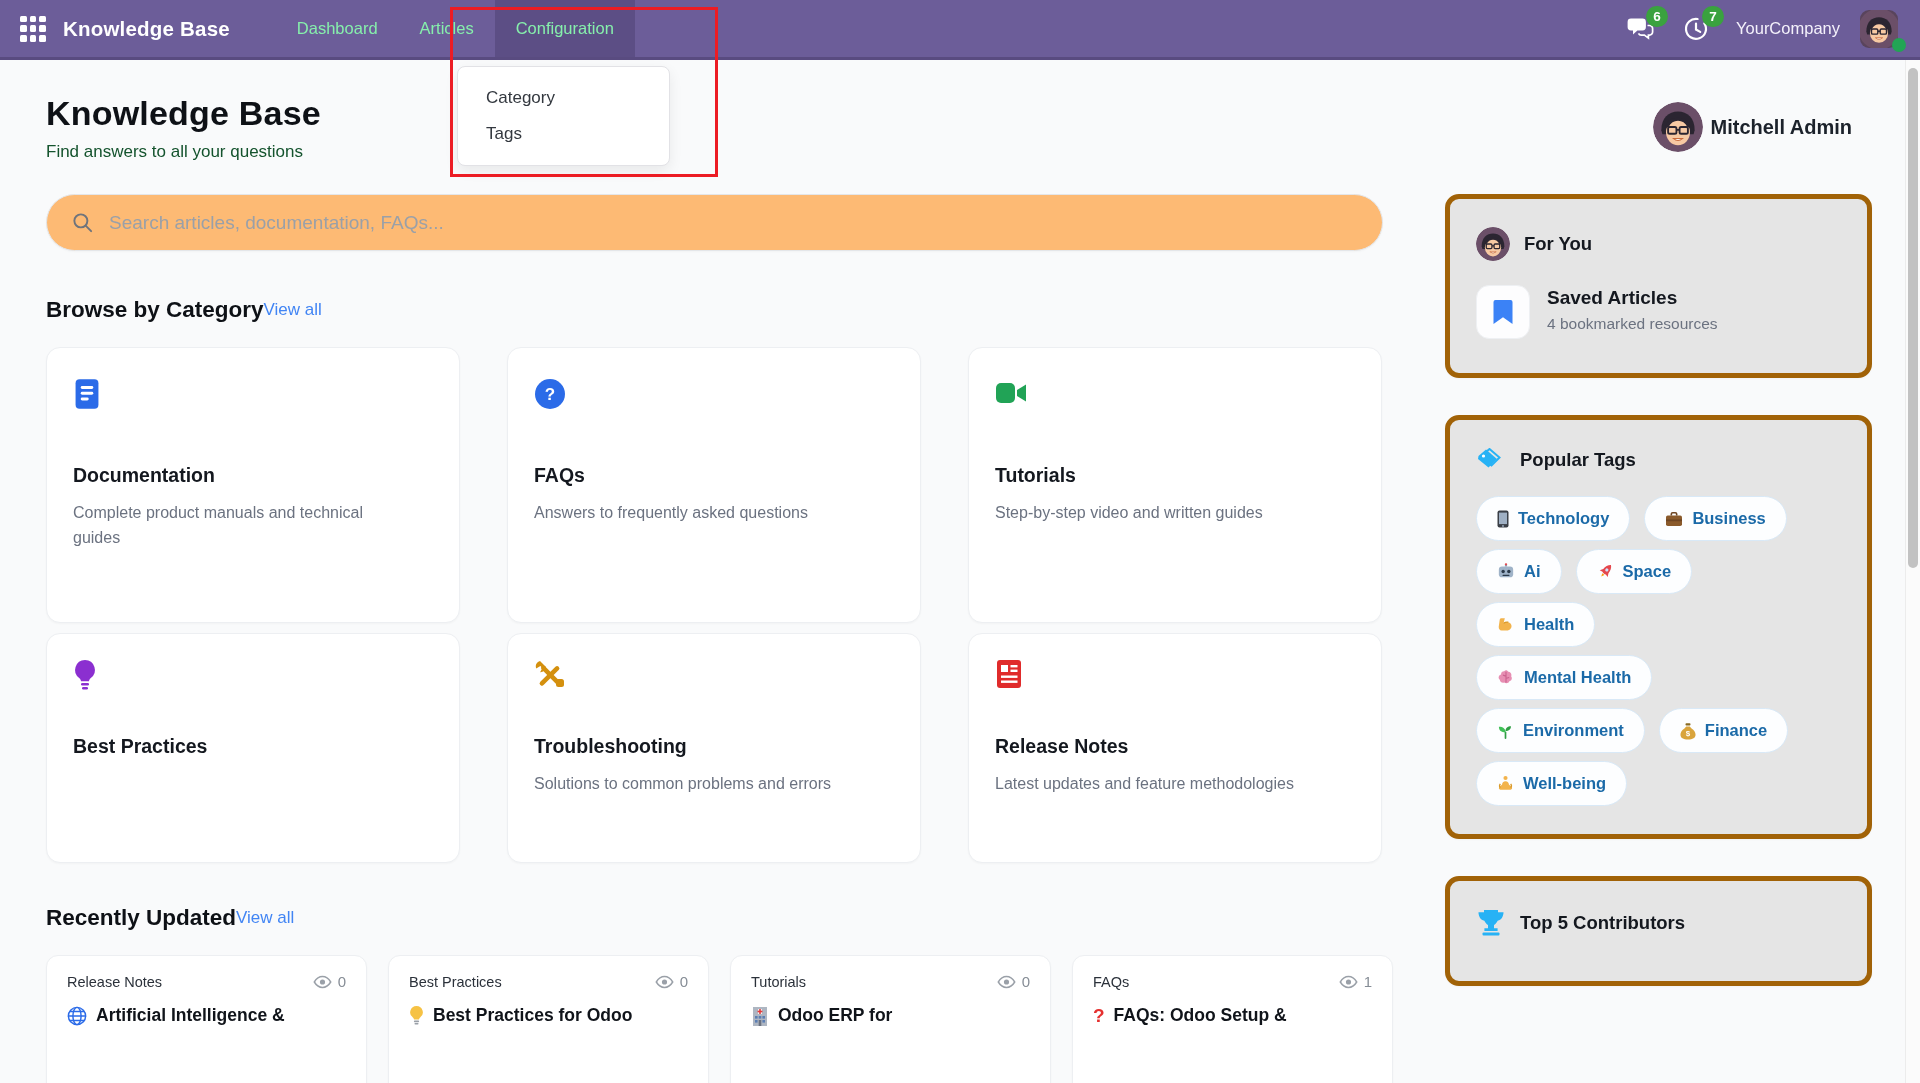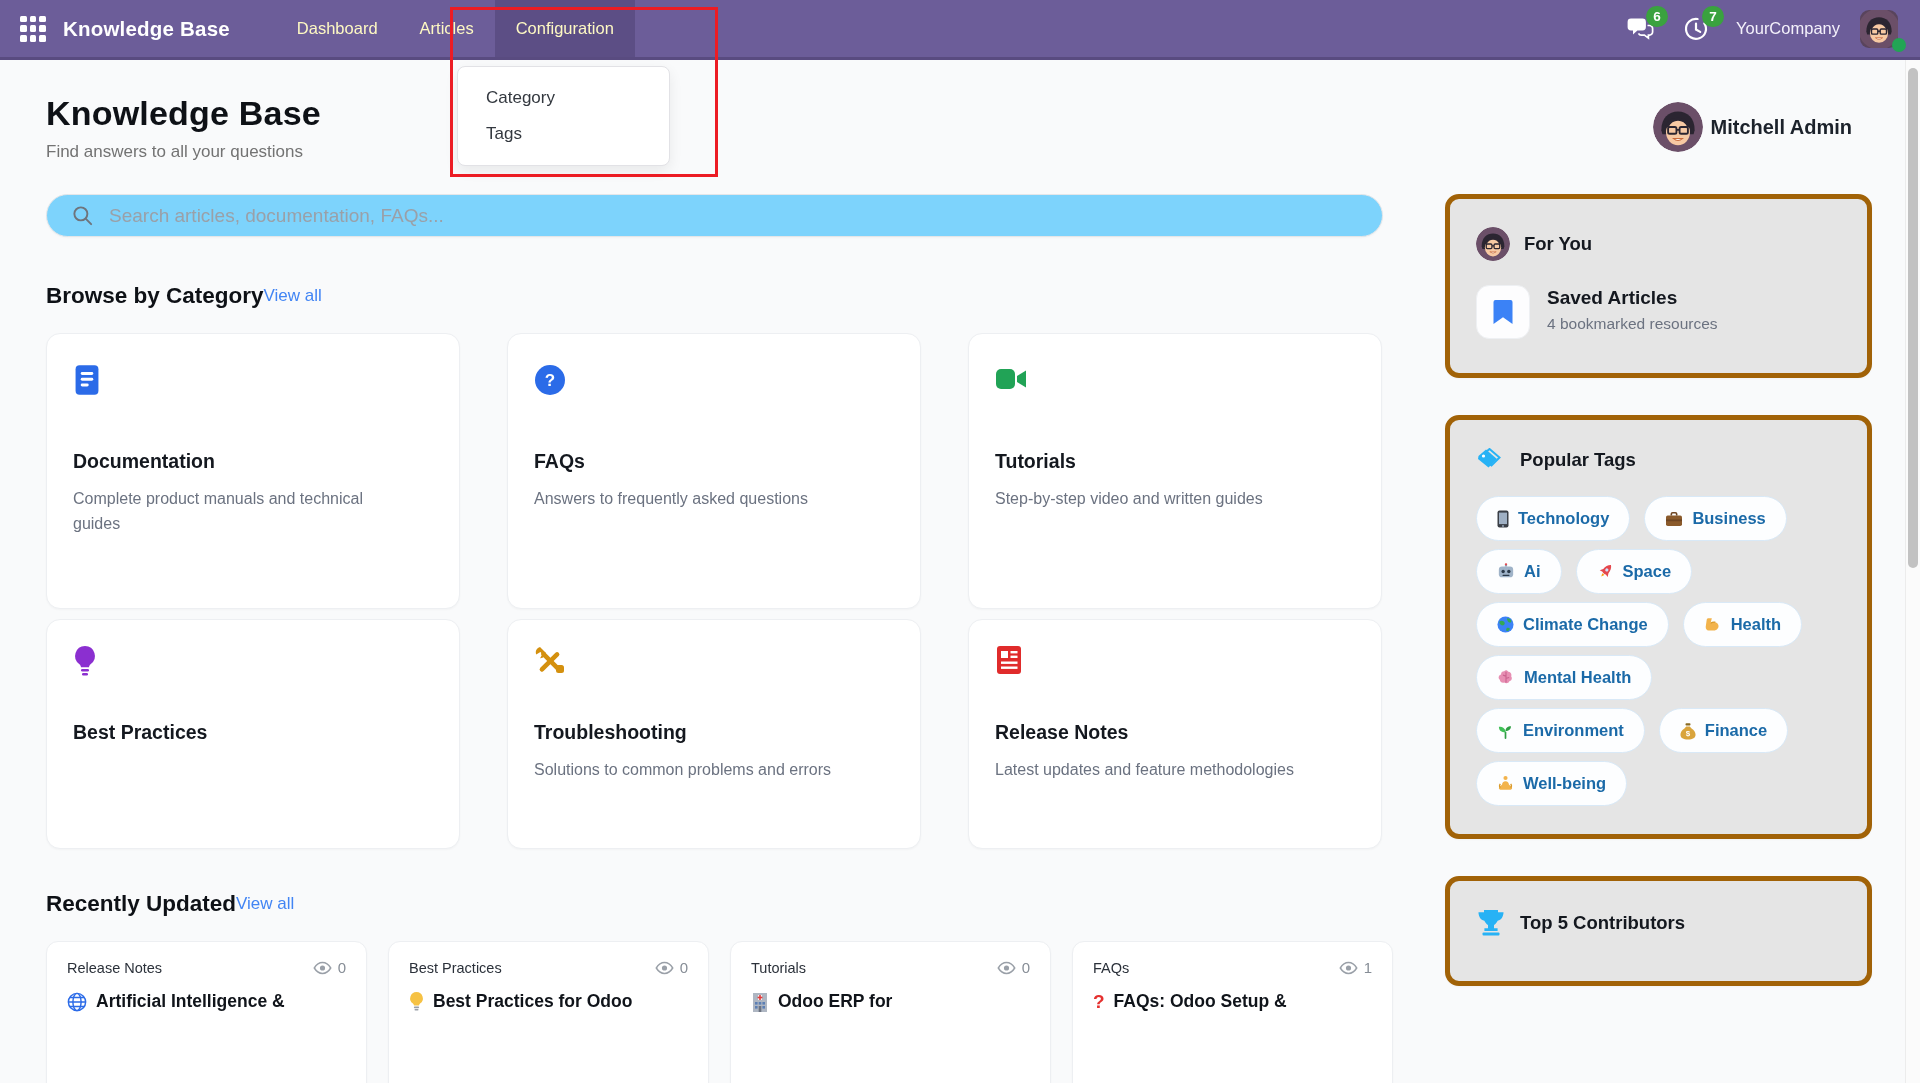--- a/index.html
+++ b/index.html
@@ -17,21 +17,21 @@
     display:flex; align-items:center; justify-content:space-between;
     padding:0 22px 0 20px; color:#fff; position:relative; z-index:5;
   }
   .nav-left { display:flex; align-items:center; height:100%; }
   .apps-btn { width:26px; height:26px; display:grid; grid-template-columns:repeat(3,1fr); gap:3px; margin-right:17px; }
   .apps-btn span { background:#fff; border-radius:1.5px; }
   .brand { font-size:20.5px; font-weight:700; letter-spacing:.2px; margin-right:46px; white-space:nowrap; }
   .nav-menu { display:flex; height:100%; }
   .nav-item {
     height:100%; display:flex; align-items:center; padding:0 21px;
-    font-size:16.5px; color:#fef9c3;
+    font-size:16.5px; color:#86efac;
   }
   .nav-item.active { background:var(--navbar-active,#5c4e85); }
   .nav-right { display:flex; align-items:center; gap:20px; }
   .icon-btn { position:relative; width:36px; height:32px; display:flex; align-items:center; justify-content:center; }
   .badge {
     position:absolute; top:-7px; right:-10px; min-width:22px; height:21px;
     background:var(--badge-green,#3aa23f); color:#fff; border-radius:11px;
     font-size:13.5px; font-weight:700; display:flex; align-items:center; justify-content:center; padding:0 6px;
   }
   .company { font-size:16.5px; color:#f4f1fb; margin-left:2px; }
@@ -51,33 +51,33 @@
     position:absolute; left:457px; top:66px; width:213px;
     background:#fff; border:1px solid #e2e2e6; border-radius:8px;
     box-shadow:0 5px 14px rgba(0,0,0,.07); padding:13px 0; z-index:40;
   }
   .dropdown-item { padding:8px 28px; font-size:17px; color:#33383f; display:block; width:100%; text-align:left; }
 
   
   .page { padding:34px 0 0 46px; }
   .page-header { display:flex; justify-content:space-between; align-items:flex-start; padding-right:68px; }
   .page-title { font-size:34px; font-weight:700; color:#0e1116; letter-spacing:.2px; }
-  .page-subtitle { font-size:17px; color:#737373; margin-top:9px; }
+  .page-subtitle { font-size:17px; color:#14532d; margin-top:9px; }
   .user-chip { display:flex; align-items:center; gap:8px; margin-top:8px; }
   .user-chip .avatar { width:50px; height:50px; border-radius:50%; overflow:hidden; flex:none; }
   .user-chip .avatar svg { width:50px; height:50px; display:block; }
   .user-name { font-size:20px; font-weight:700; color:#1c222b; }
 
   .content-row { display:flex; margin-top:32px; align-items:flex-start; }
   .main-col { width:1337px; flex:none; }
   .side-col { width:427px; flex:none; margin-left:62px; }
 
   
   .search-bar {
-    height:43px; background:#7dd3fc; border:1px solid #e4e6e9; border-radius:29px;
+    height:57px; background:#fdba74; border:1px solid #e4e6e9; border-radius:29px;
     display:flex; align-items:center; padding:0 24px; box-shadow:0 1px 2px rgba(0,0,0,.03);
     margin-bottom:46px;
   }
   .search-bar input {
     flex:1; border:none; outline:none; background:transparent;
     font-size:19px; color:#353a42; margin-left:15px; font-family:inherit;
   }
   .search-bar input::placeholder { color:#9aa0a8; }
 
   
@@ -530,29 +530,20 @@
                       <path d="M7.6 12.5 9 16l1.4-3.5z" fill="#f59e0b"></path>
                     </g>
                   </svg>
                 </span>
               <span>Space</span>
             </button>
           </div>
           <div class="tag-row">
             <button class="tag-pill">
               <span class="tag-ico">
-                  <svg width="17" height="17" viewBox="0 0 18 18">
-                    <circle cx="9" cy="9" r="8.5" fill="#3b82f6"></circle>
-                    <path d="M3 5.5c2-1.2 4.2-.4 5 1.4s-.8 3.3-2.6 3S1.6 6.5 3 5.5zM11 2.3c2 0 4 1.2 4.2 3s-2 2.2-3.1 1-2-4-1.1-4zM10.3 12.8c1.8-1 3.8-.2 3.1 1.6s-3.6 2-3.8.5z" fill="#34a853"></path>
-                  </svg>
-                </span>
-              <span>Climate Change</span>
-            </button>
-            <button class="tag-pill">
-              <span class="tag-ico">
                   <svg width="18" height="16" viewBox="0 0 20 18">
                     <path d="M4.5 1.5h4.2L7.2 7c3-2.4 7.4-1.4 8.7 1.6 1.2 2.8-1 6.6-5.4 6.6H5c-2.2 0-3.3-2-3.2-4.2l1-7C3 2.4 3.5 1.5 4.5 1.5z" fill="#f2b34c"></path>
                     <path d="M7.2 7c1.6-1.2 3.6-1.6 5.4-1.2" fill="none" stroke="#d99a2b" stroke-width="1.4"></path>
                   </svg>
                 </span>
               <span>Health</span>
             </button>
           </div>
           <div class="tag-row">
             <button class="tag-pill">

